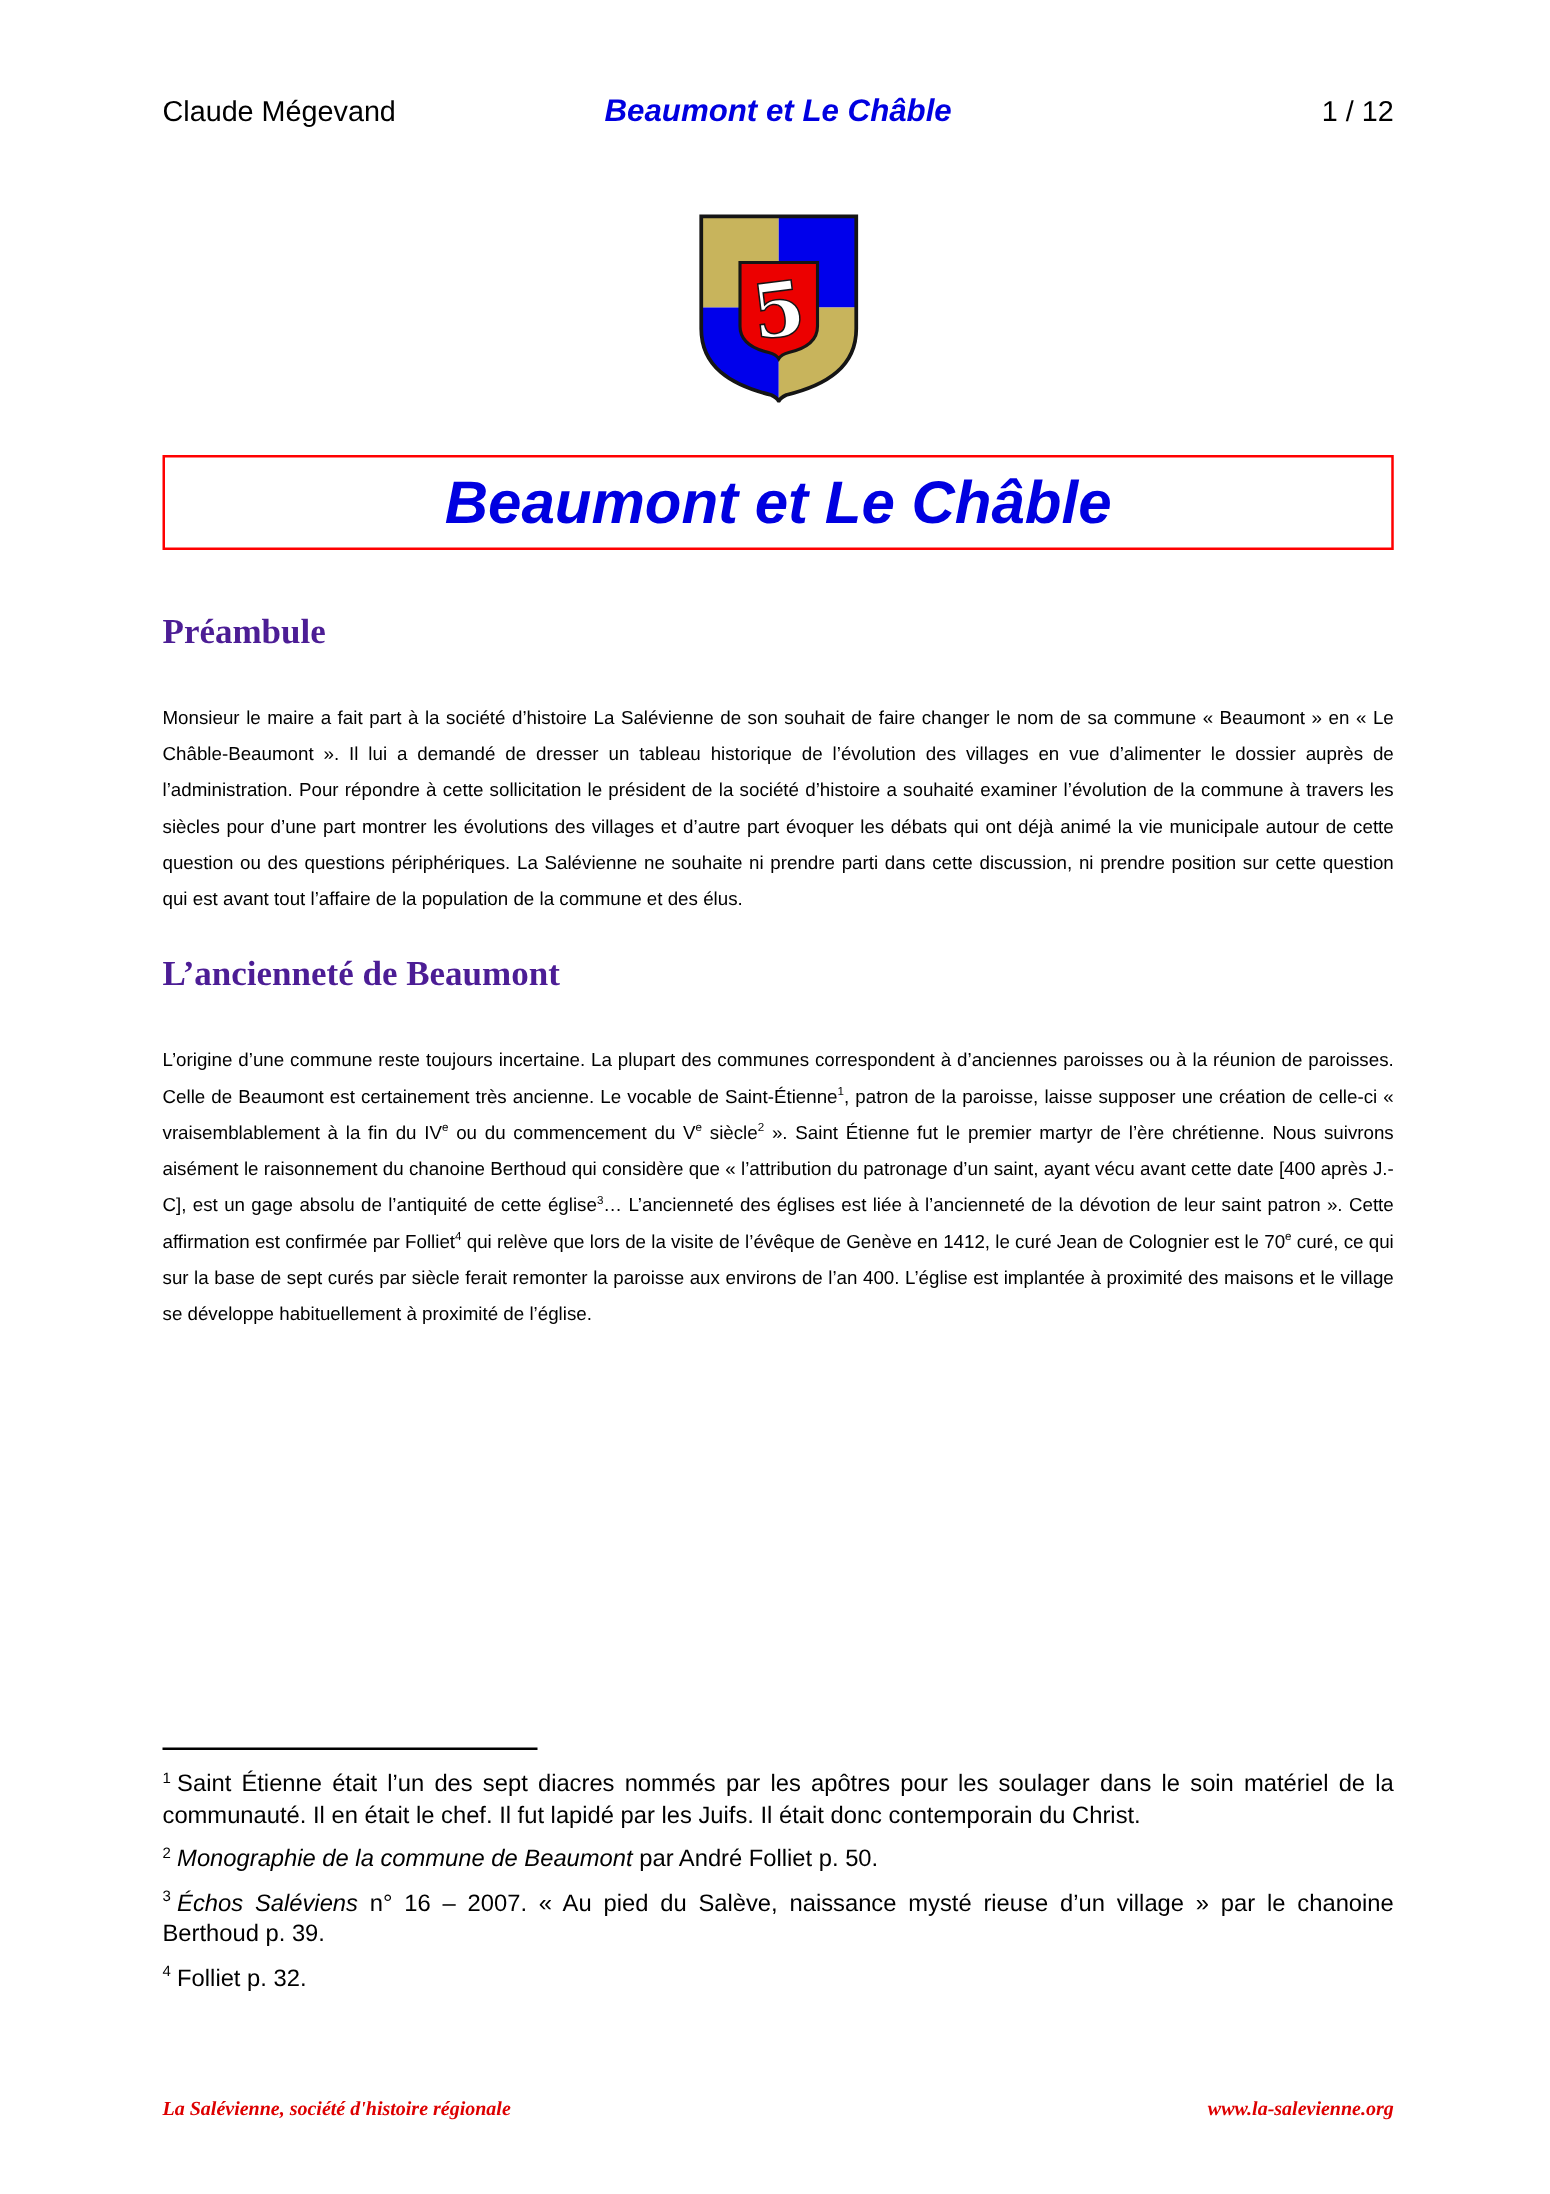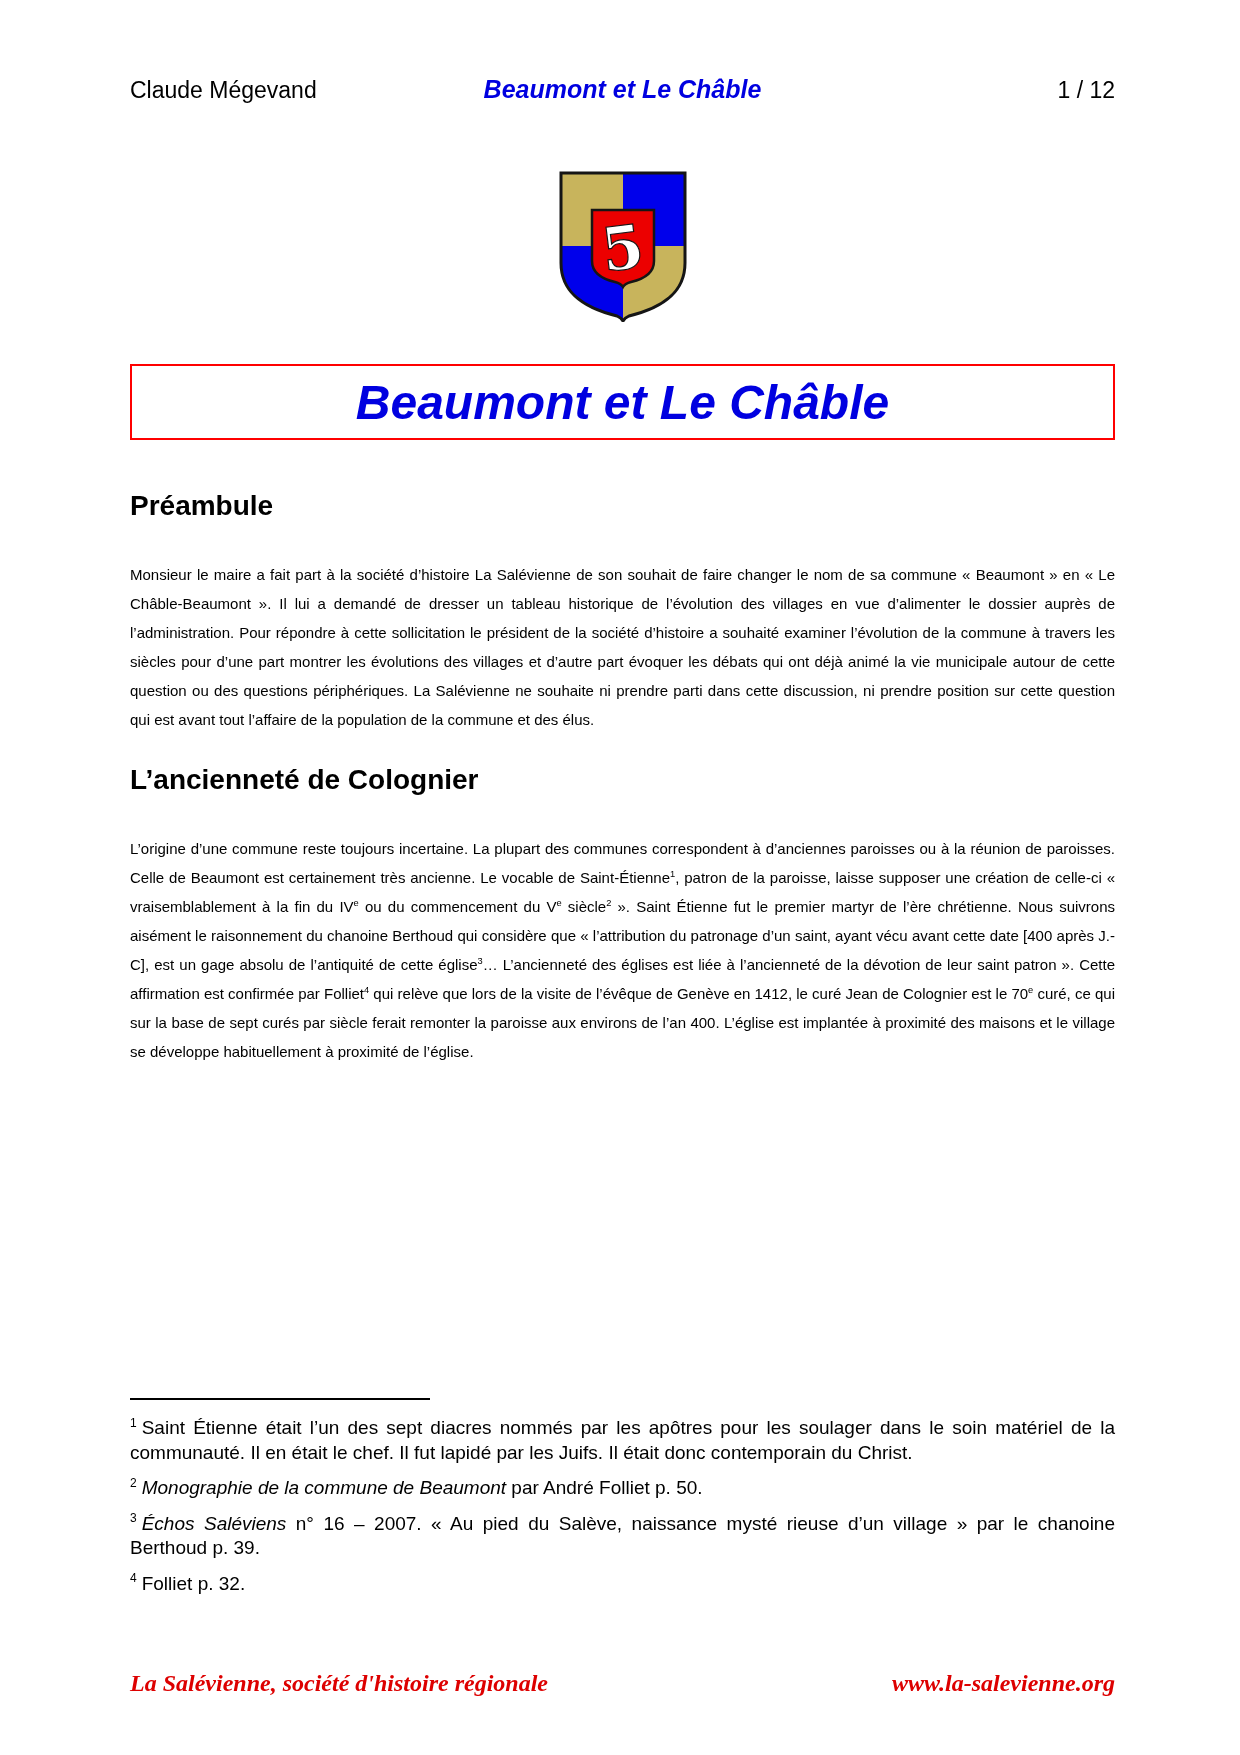--- a/index.html
+++ b/index.html
@@ -49,21 +49,22 @@
     font-style: italic;
     color: #0000e0;
   }
 
   
   .section-heading {
     margin: 30px 0 0 0;
     font-size: 28px;
     line-height: 32px;
     font-weight: bold;
-    color: #000000;
+    color: #4c1d95;
+    font-family: Liberation Serif, serif;
   }
   .section-heading.first { margin-top: 50px; }
   .body-para {
     margin: 38px 0 0 0;
     font-size: 15px;
     line-height: 29px;
     text-align: justify;
   }
   .body-para sup, .fn-text sup {
     font-size: 0.62em;
@@ -96,21 +97,21 @@
 
   
   .page-footer {
     position: absolute;
     left: 130px;
     right: 125px;
     bottom: 58px;
     display: flex;
     justify-content: space-between;
     font-family: "Liberation Serif", serif;
-    font-size: 24px;
+    font-size: 16px;
     font-weight: bold;
     font-style: italic;
     color: #dd0000;
   }
 </style>
 </head>
 <body>
 
 <div class="page">
 
@@ -139,21 +140,21 @@
     </svg>
   </div>
 
   <div class="title-banner">
     <span class="title-banner-text">Beaumont et Le Châble</span>
   </div>
 
   <h2 class="section-heading first">Préambule</h2>
   <p class="body-para"><span>Monsieur le maire a fait part à la société d’histoire La Salévienne de son souhait de faire changer le nom de sa commune « Beaumont » en « Le Châble-Beaumont ». Il lui a demandé de dresser un tableau historique de l’évolution des villages en vue d’alimenter le dossier auprès de l’administration. Pour répondre à cette sollicitation le président de la société d’histoire a souhaité examiner l’évolution de la commune à travers les siècles pour d’une part montrer les évolutions des villages et d’autre part évoquer les débats qui ont déjà animé la vie municipale autour de cette question ou des questions périphériques. La Salévienne ne souhaite ni prendre parti dans cette discussion, ni prendre position sur cette question qui est avant tout l’affaire de la population de la commune et des élus.</span></p>
 
-  <h2 class="section-heading">L’ancienneté de Colognier</h2>
+  <h2 class="section-heading">L’ancienneté de Beaumont</h2>
   <p class="body-para"><span>L’origine d’une commune reste toujours incertaine. La plupart des communes correspondent à d’anciennes paroisses ou à la réunion de paroisses. Celle de Beaumont est certainement très ancienne. Le vocable de Saint-Étienne</span><sup>1</sup><span>, patron de la paroisse, laisse supposer une création de celle-ci « vraisemblablement à la fin du IV</span><sup>e</sup><span> ou du commencement du V</span><sup>e</sup><span> siècle</span><sup>2</sup><span> ». Saint Étienne fut le premier martyr de l’ère chrétienne. Nous suivrons aisément le raisonnement du chanoine Berthoud qui considère que « l’attribution du patronage d’un saint, ayant vécu avant cette date [400 après J.-C], est un gage absolu de l’antiquité de cette église</span><sup>3</sup><span>… L’ancienneté des églises est liée à l’ancienneté de la dévotion de leur saint patron ». Cette affirmation est confirmée par Folliet</span><sup>4</sup><span> qui relève que lors de la visite de l’évêque de Genève en 1412, le curé Jean de Colognier est le 70</span><sup>e</sup><span> curé, ce qui sur la base de sept curés par siècle ferait remonter la paroisse aux environs de l’an 400. L’église est implantée à proximité des maisons et le village se développe habituellement à proximité de l’église.</span></p>
 
   <section class="footnotes">
     <div class="footnote-rule"></div>
 
     <p class="footnote">
       <sup class="fn-marker">1</sup><span class="fn-text"><span>Saint Étienne était l’un des sept diacres nommés par les apôtres pour les soulager dans le soin matériel de la communauté. Il en était le chef. Il fut lapidé par les Juifs. Il était donc contemporain du Christ.</span></span>
     </p>
 
     <p class="footnote">

